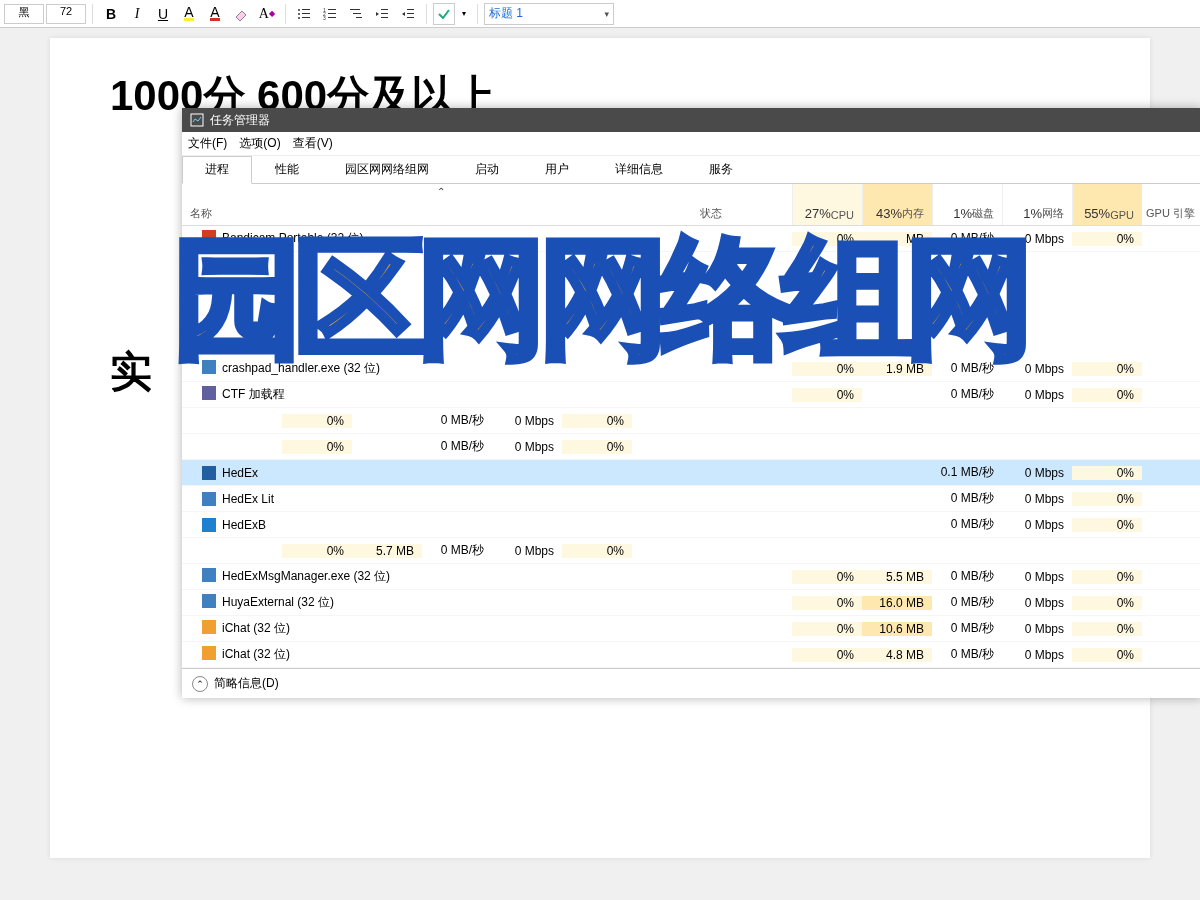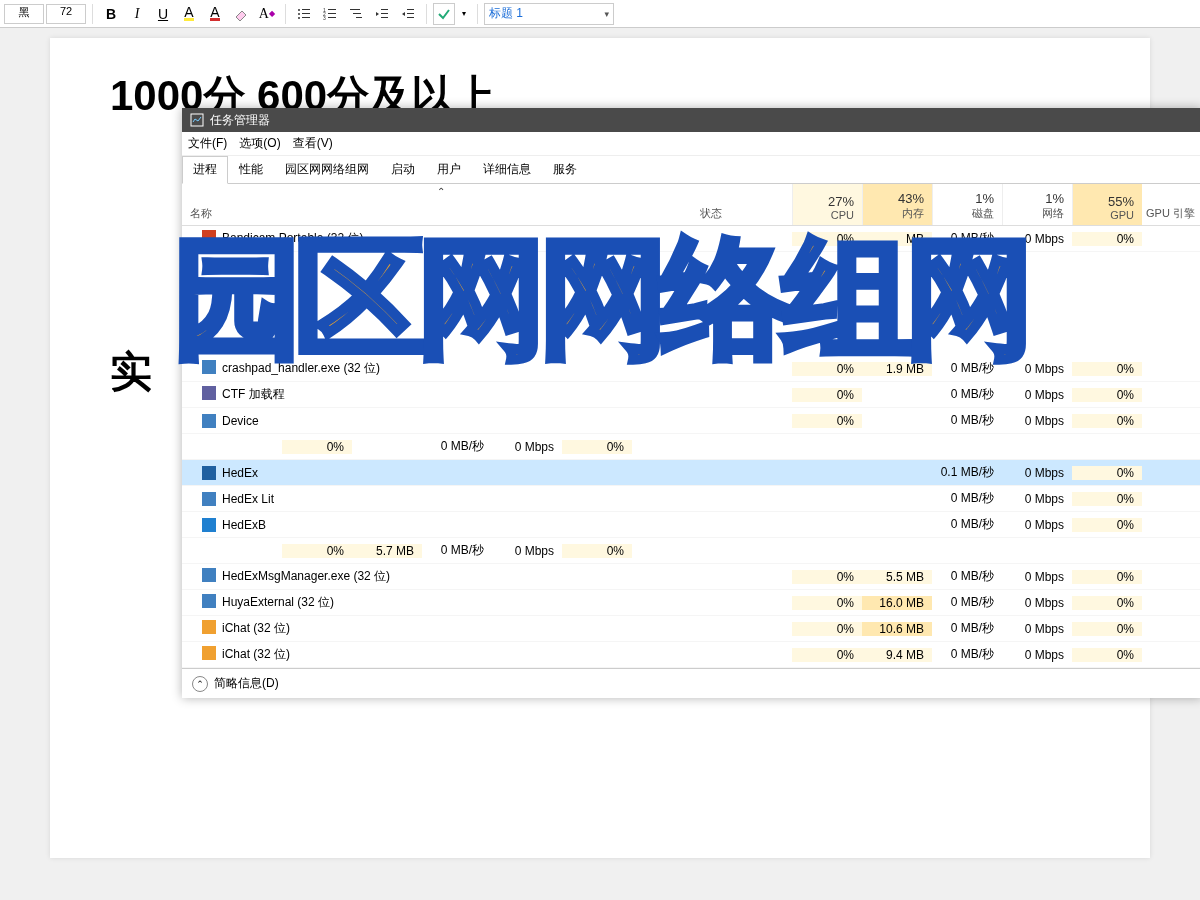--- a/index.html
+++ b/index.html
@@ -19,28 +19,28 @@
 .doc-area { background: #fff; margin: 10px 50px; padding: 30px 60px; height: 820px; box-shadow: 0 0 5px rgba(0,0,0,0.1); font-size: 42px; font-weight: bold; color: #000; }
 .doc-line2 { font-size: 42px; font-weight: bold; margin-top: 220px; }
 
 
 .tm-window { position: absolute; top: 108px; left: 182px; width: 1020px; background: #fff; box-shadow: 0 0 10px rgba(0,0,0,0.3); }
 .tm-titlebar { background: #4a4a4a; color: #fff; height: 24px; display: flex; align-items: center; padding: 0 8px; font-size: 12px; }
 .tm-titlebar .icon { width: 14px; height: 14px; margin-right: 6px; display: inline-block; }
 .tm-menubar { background: #fff; height: 24px; display: flex; align-items: center; padding: 0 6px; font-size: 12px; gap: 12px; border-bottom: 1px solid #eee; }
 .tm-menubar span { cursor: pointer; }
 .tm-tabs { display: flex; border-bottom: 1px solid #ccc; font-size: 12px; }
-.tm-tab { padding: 4px 10px; border: 1px solid transparent; cursor: pointer; }
+.tm-tab { padding: 4px 22px; border: 1px solid transparent; cursor: pointer; }
 .tm-tab.active { border: 1px solid #ccc; border-bottom: 1px solid #fff; background: #fff; margin-bottom: -1px; }
 
 .tm-header { display: flex; border-bottom: 1px solid #ddd; font-size: 11px; color: #555; height: 42px; }
 .tm-col-name { flex: 1; display: flex; align-items: flex-end; padding: 4px 8px; position: relative; }
 .tm-col-name .sort-arrow { position: absolute; top: 2px; left: 50%; font-size: 10px; color: #333; }
 .tm-col-status { width: 100px; display: flex; align-items: flex-end; padding: 4px 8px; }
-.tm-col { width: 70px; display: flex; flex-direction: column; align-items: flex-end; justify-content: flex-end; padding: 4px 8px; border-left: 1px solid #eee; }
+.tm-col { width: 70px; display: flex; flex-direction: row; align-items: flex-end; justify-content: flex-end; padding: 4px 8px; border-left: 1px solid #eee; }
 .tm-col.heat1 { background: #fff8e0; }
 .tm-col.heat2 { background: #ffe8b0; }
 .tm-col .pct { font-size: 13px; color: #333; }
 .tm-col .lbl { font-size: 11px; color: #555; }
 .tm-col-gpu-eng { width: 60px; display: flex; align-items: flex-end; padding: 4px 4px; font-size: 11px; }
 
 .tm-body { }
 .tm-row { display: flex; font-size: 12px; height: 26px; align-items: center; border-bottom: 1px solid #f5f5f5; }
 .tm-row.selected { background: #cce8ff; }
 .tm-row .name { flex: 1; padding-left: 20px; display: flex; align-items: flex-start; gap: 6px; }
@@ -285,24 +285,20 @@
         </div>
         <div class="status"></div>
         <div class="cell heat1">0%</div>
         <div class="cell heat1"></div>
         <div class="cell ">0 MB/秒</div>
         <div class="cell ">0 Mbps</div>
         <div class="cell heat1">0%</div>
         <div class="gpu-eng"></div>
       </div>
       <div class="tm-row">
-        <div class="name">
-          <span class="proc-icon" style="background: rgb(64, 128, 192);"></span>
-          <span>Device</span>
-        </div>
         <div class="status"></div>
         <div class="cell heat1">0%</div>
         <div class="cell heat1"></div>
         <div class="cell ">0 MB/秒</div>
         <div class="cell ">0 Mbps</div>
         <div class="cell heat1">0%</div>
         <div class="gpu-eng"></div>
       </div>
       <div class="tm-row">
         <div class="status"></div>
@@ -400,21 +396,21 @@
         <div class="cell heat1">0%</div>
         <div class="gpu-eng"></div>
       </div>
       <div class="tm-row">
         <div class="name">
           <span class="proc-icon" style="background: rgb(240, 160, 48);"></span>
           <span>iChat (32 位)</span>
         </div>
         <div class="status"></div>
         <div class="cell heat1">0%</div>
-        <div class="cell heat1">9.4 MB</div>
+        <div class="cell heat1">4.8 MB</div>
         <div class="cell ">0 MB/秒</div>
         <div class="cell ">0 Mbps</div>
         <div class="cell heat1">0%</div>
         <div class="gpu-eng"></div>
       </div>
     </div>
 
   <div class="tm-footer">
     <span class="circ">⌃</span>
     <span>简略信息(D)</span>

